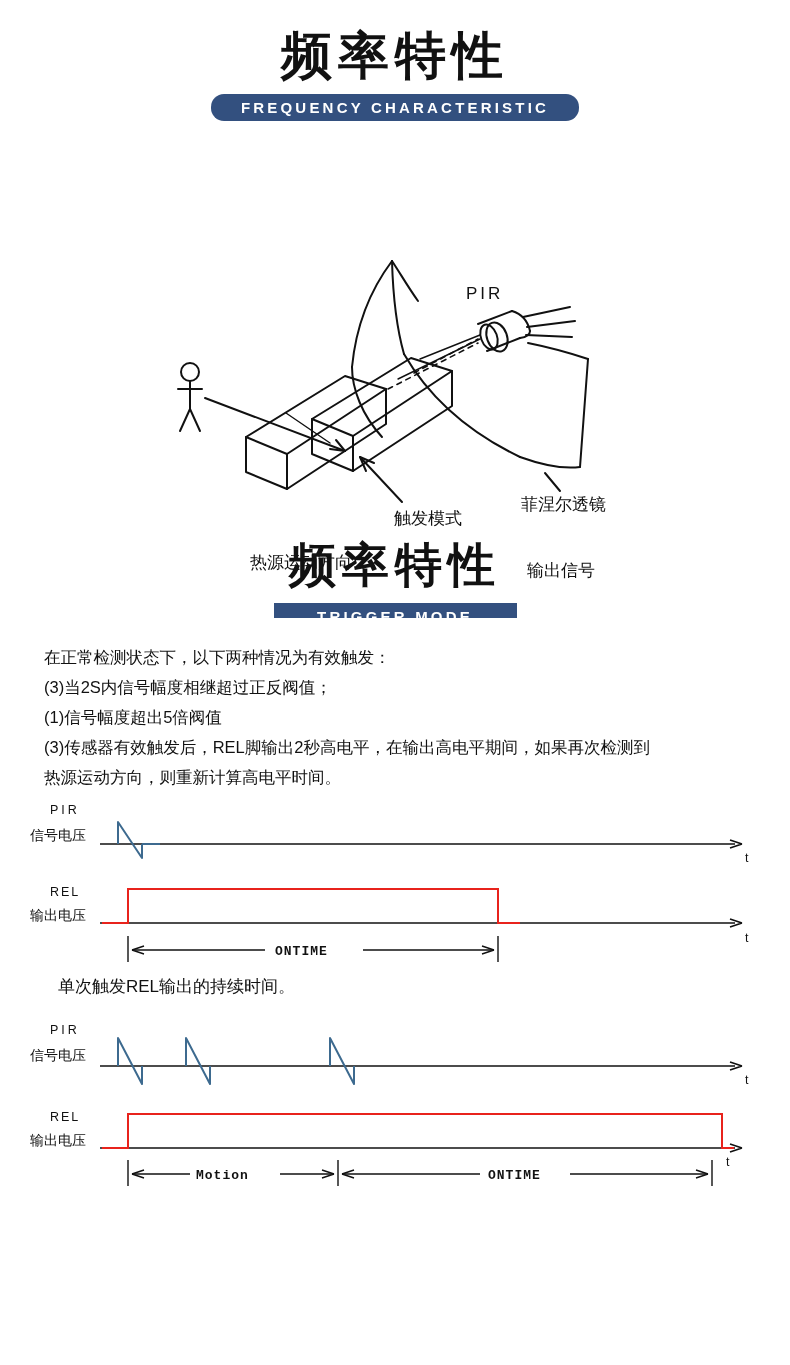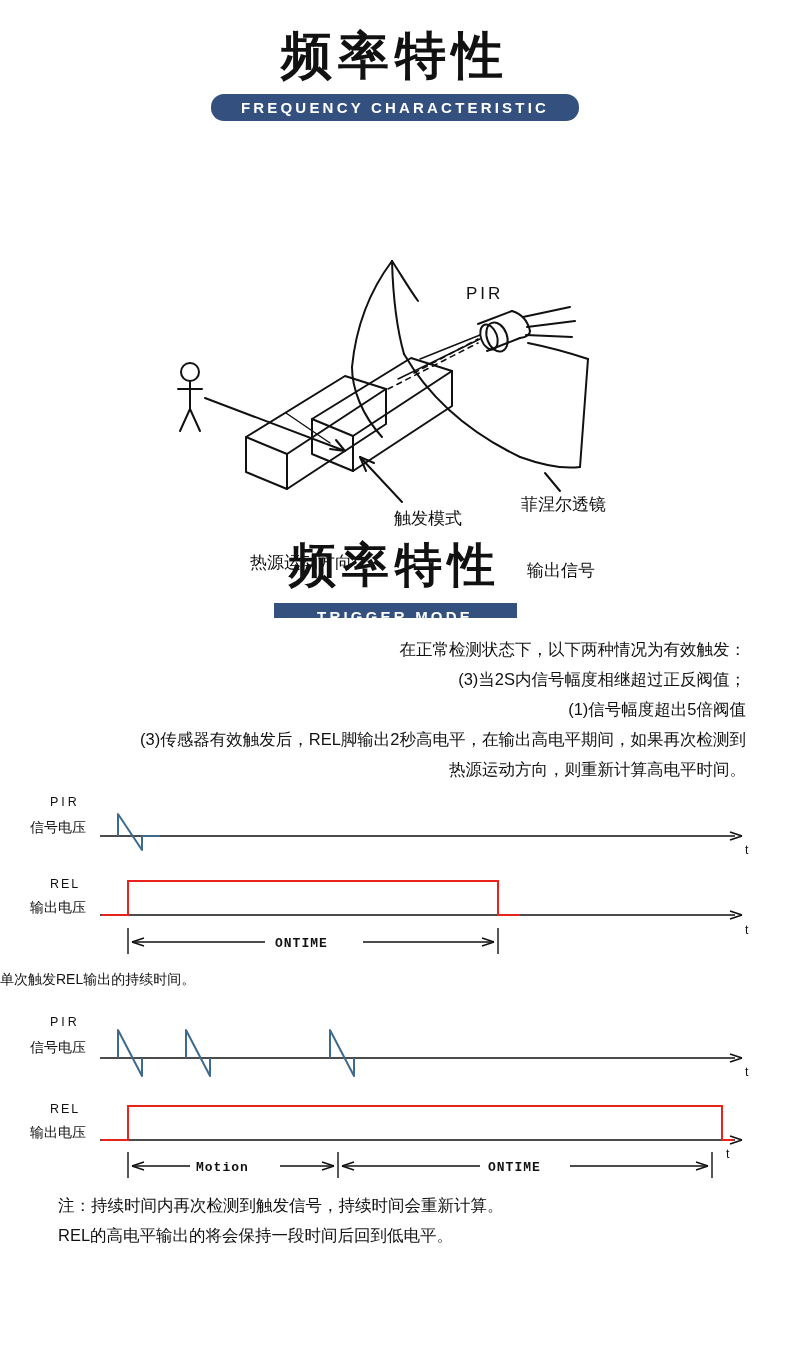--- a/index.html
+++ b/index.html
@@ -90,23 +90,24 @@
 
   
   .wave-wrap {
     position: relative;
     width: 790px;
   }
   .wave-wrap svg {
     display: block;
   }
   .cap {
-    font-size: 14px;
+    font-size: 17px;
     line-height: 30px;
     color: #111;
+    padding-left: 58px;
   }
   .notes {
     font-size: 16.5px;
     line-height: 30px;
     color: #111;
     padding-left: 58px;
   }
   .wtxt {
     font-family: "Liberation Sans", sans-serif;
     font-size: 12.5px;
@@ -201,21 +202,21 @@
     <div class="lbl" style="left:466px; top:163px; letter-spacing:3px;">PIR</div>
     <div class="lbl" style="left:521px; top:372px;">菲涅尔透镜</div>
     <div class="lbl" style="left:394px; top:386px;">触发模式</div>
     <div class="lbl" style="left:250px; top:430px;">热源运动方向</div>
     <div class="lbl" style="left:527px; top:438px;">输出信号</div>
   </div>
 
   <div class="sec-title" id="title-2">频率特性</div>
   <div class="sub-bar" id="subbar-2">TRIGGER MODE</div>
 
-  <div class="body-text" style="margin-top:16px;text-align:right;">
+  <div class="body-text" style="margin-top:24px;">
     <p>在正常检测状态下，以下两种情况为有效触发：</p>
     <p>(3)当2S内信号幅度相继超过正反阀值；</p>
     <p>(1)信号幅度超出5倍阀值</p>
     <p>(3)传感器有效触发后，REL脚输出2秒高电平，在输出高电平期间，如果再次检测到</p>
     <p>热源运动方向，则重新计算高电平时间。</p>
   </div>
 
   <div class="wave-wrap">
     <svg width="790" height="180" viewBox="0 0 790 180">
 
@@ -298,18 +299,14 @@
         <line x1="570" y1="166" x2="708" y2="166"></line>
         <path d="M342 166 L 354 162 M342 166 L 354 170"></path>
         <path d="M708 166 L 696 162 M708 166 L 696 170"></path>
       </g>
       <text class="wtxt-mono" x="196" y="171">Motion</text>
       <text class="wtxt-mono" x="488" y="171">ONTIME</text>
     </svg>
   </div>
 
 
-  <div class="notes">
-    <p style="margin:0;">注：持续时间内再次检测到触发信号，持续时间会重新计算。</p>
-    <p style="margin:0;">REL的高电平输出的将会保持一段时间后回到低电平。</p>
-  </div>
 
 </div>
 
 </body></html>

